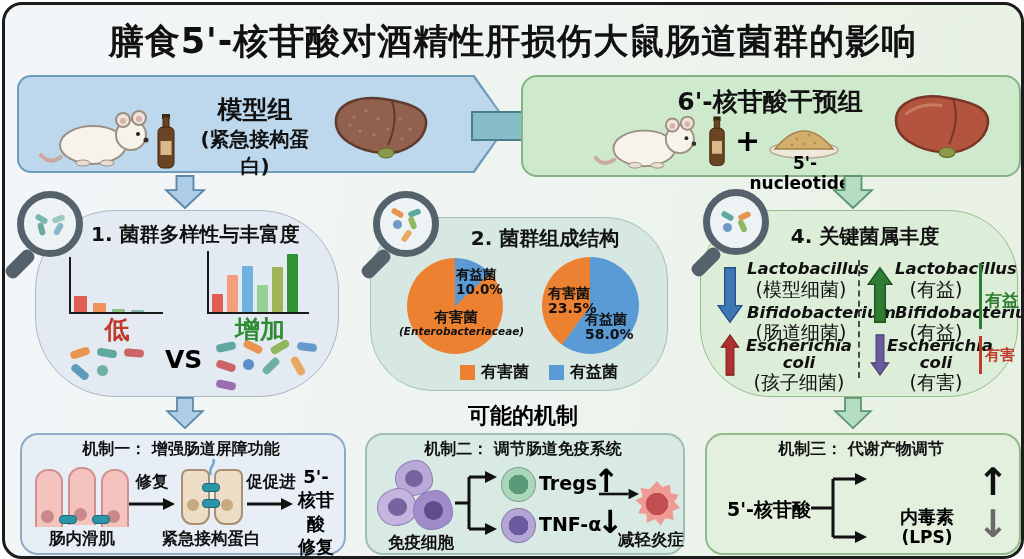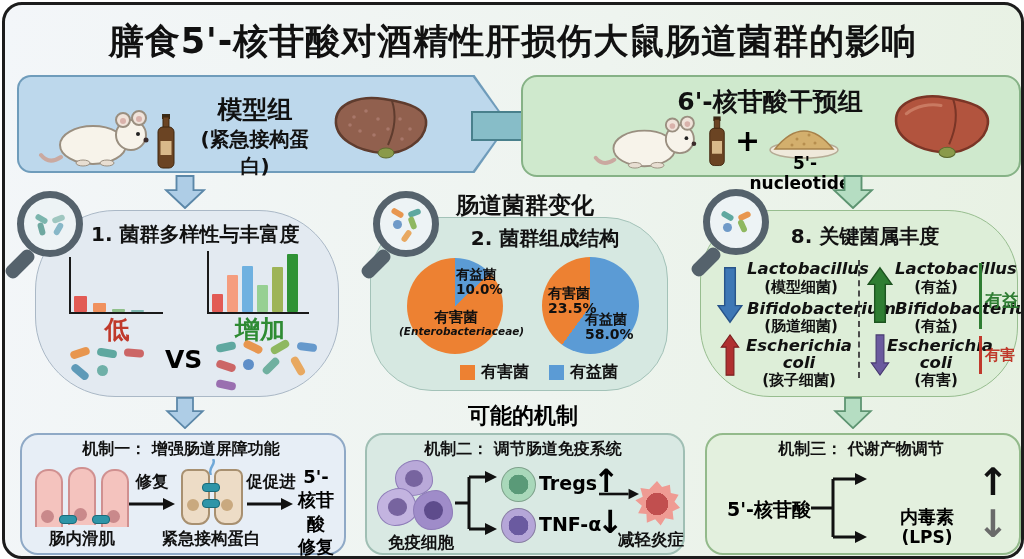--- a/index.html
+++ b/index.html
@@ -41,21 +41,21 @@
   .pie{border-radius:50%;}
   .pie-lab{font-weight:900;color:#101010;line-height:1.1;}
   
   .blockarrow{display:block;}
   
   .legend{display:flex;gap:20px;align-items:center;}
   .legend .item{display:flex;gap:6px;align-items:center;font-size:16px;font-weight:900;color:#111;}
   .swatch{width:15px;height:15px;display:inline-block;}
   
   .genus{font-size:16.5px;font-weight:900;font-style:italic;color:#111;line-height:1;}
-  .genus-note{font-size:15px;font-weight:700;color:#111;line-height:1;}
+  .genus-note{font-size:19px;font-weight:400;color:#111;line-height:1;}
   .side-line{width:3px;}
   .dashed-sep{border-left:2px dashed #4a4a4a;}
   
   .mech{border-radius:18px;}
   .m1{left:15px;top:428px;width:322px;height:118px;background:#e7eef6;border:2px solid #8fa9c6;}
   .m2{left:360px;top:428px;width:316px;height:118px;background:#d9e9e3;border:2px solid #a0bfb4;}
   .m3{left:700px;top:428px;width:312px;height:118px;background:#e3f0de;border:2px solid #93ba8b;}
   .mech-title{font-size:16px;font-weight:900;color:#111;text-align:center;}
   .small-lab{font-size:16.5px;font-weight:900;color:#111;}
   
@@ -214,21 +214,20 @@
     <span class="cap" style="background:#e8964f;transform:rotate(25deg)"></span>
     <span class="cap" style="background:#8fb860;transform:rotate(-30deg)"></span>
     <span class="cap" style="background:#6699cc;transform:rotate(8deg)"></span>
     <span class="cap" style="background:#cc6666;transform:rotate(18deg)"></span>
     <span class="dot" style="background:#5f8fc8"></span>
     <span class="cap" style="background:#70b0a0;transform:rotate(-45deg)"></span>
     <span class="cap" style="background:#e8a860;transform:rotate(60deg)"></span>
     <span class="cap" style="background:#9a6fb0;transform:rotate(12deg)"></span>
   </div>
 
-  <div class="abs sec-hdr t-center" style="left:430px;top:185px;width:180px">肠道菌群变化</div>
   <div class="abs p2"></div>
   <div class="abs" style="left:368px;top:186px">
     <div class="mag-circle">
       <span class="cap s" style="background:#e8964f;transform:rotate(30deg)"></span>
       <span class="cap s" style="background:#5fa8a0;transform:rotate(-20deg)"></span>
       <span class="dot" style="background:#6f9ac8;width:9px;height:9px"></span>
       <span class="cap s" style="background:#8fb860;transform:rotate(70deg)"></span>
       <span class="cap s" style="background:#e8a860;transform:rotate(-55deg)"></span>
     </div>
     <div class="mag-handle" style="position:absolute;left:-4px;top:56px"></div>
@@ -267,21 +266,21 @@
   <div class="abs p3"></div>
   <div class="abs" style="left:698px;top:184px">
     <div class="mag-circle">
       <span class="cap s" style="background:#5fa8a0;transform:rotate(30deg)"></span>
       <span class="cap s" style="background:#e8964f;transform:rotate(-25deg)"></span>
       <span class="dot" style="background:#6f9ac8;width:9px;height:9px"></span>
       <span class="cap s" style="background:#8fb860;transform:rotate(65deg)"></span>
     </div>
     <div class="mag-handle" style="position:absolute;left:-4px;top:56px"></div>
   </div>
-  <div class="abs panel-title t-center" style="left:770px;top:218px;width:180px">8. 关键菌属丰度</div>
+  <div class="abs panel-title t-center" style="left:770px;top:218px;width:180px">4. 关键菌属丰度</div>
 
   <div class="abs dashed-sep" style="left:853px;top:255px;height:118px"></div>
 
   <svg class="abs" style="left:712px;top:261px" width="26" height="58" viewBox="0 0 22 48">
     <path d="M6.5 1 H15.5 V33 H21 L11 47 L1 33 H6.5 Z" fill="#3d77b5" stroke="#28548a" stroke-width="1.2"></path>
   </svg>
   <div class="abs t-center" style="left:742px;top:256px;width:108px">
     <div class="genus">Lactobacillus</div>
     <div class="genus-note" style="margin:2px 0 6px">(模型细菌)</div>
     <div class="genus">Bifidobacterium</div>

